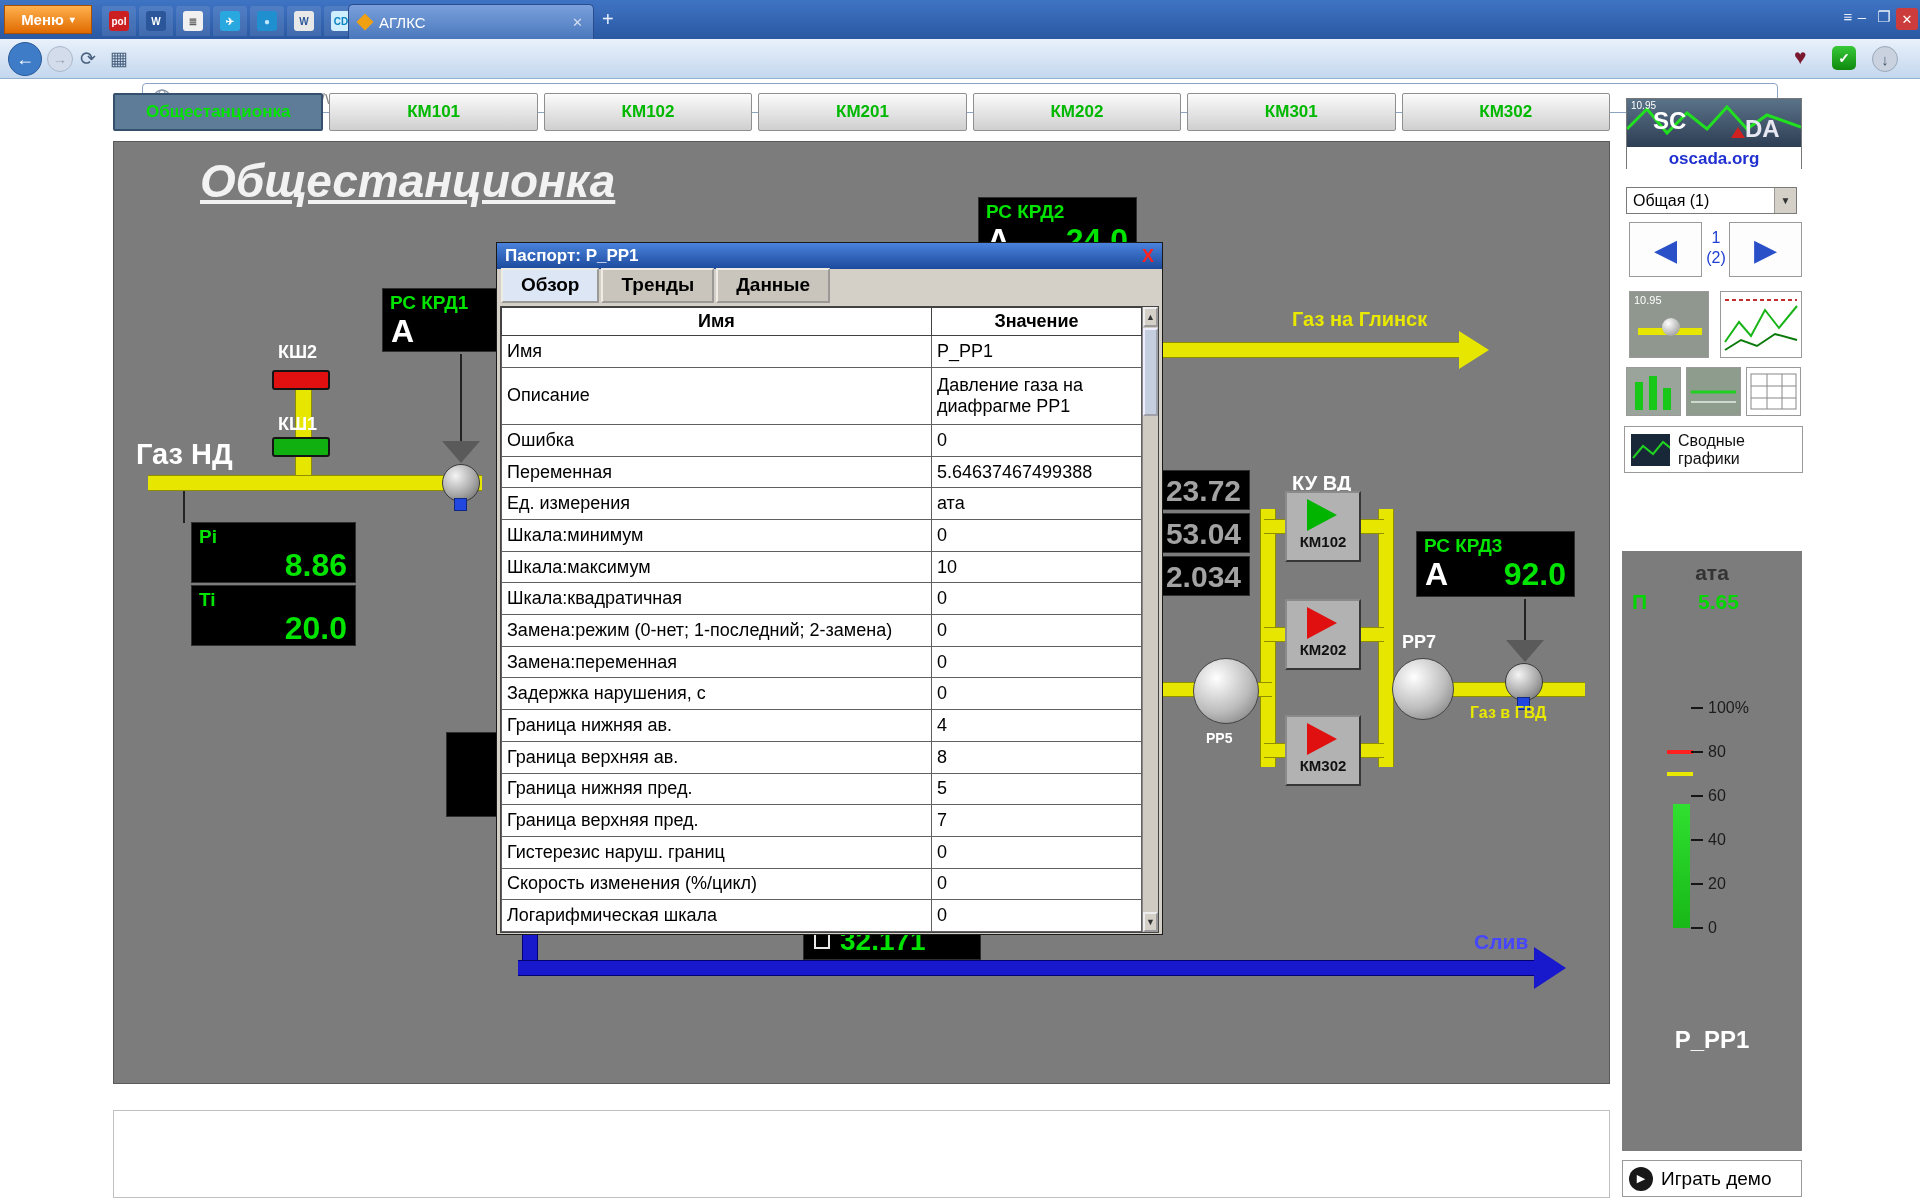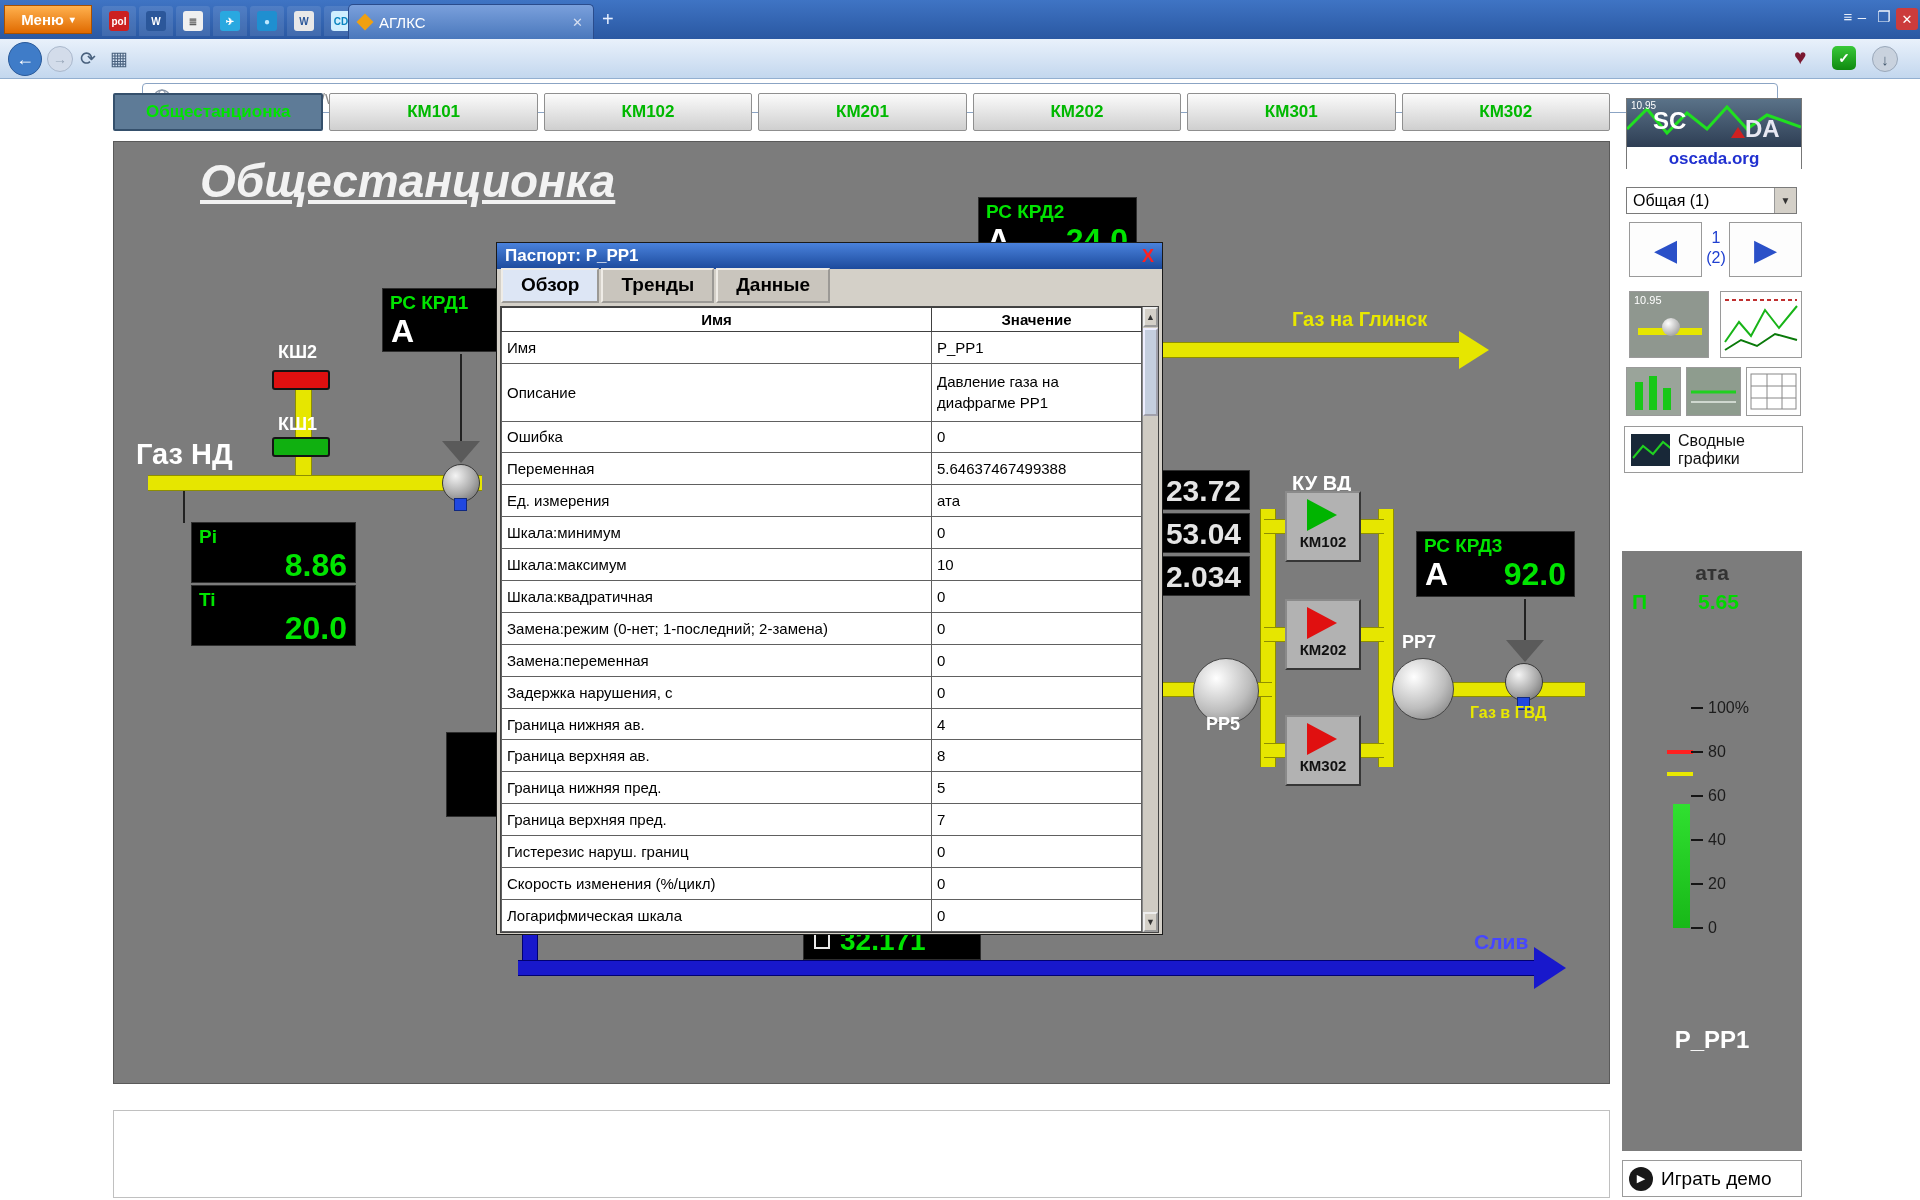--- a/index.html
+++ b/index.html
@@ -40,40 +40,40 @@
   .pipe-bv{position:absolute;background:#1818cc;border-left:1px solid #000070;border-right:1px solid #000070}
   .arrow-y{position:absolute;width:0;height:0;border-top:19px solid transparent;border-bottom:19px solid transparent;border-left:30px solid #e6e600}
   .arrow-b{position:absolute;width:0;height:0;border-top:21px solid transparent;border-bottom:21px solid transparent;border-left:32px solid #1818cc}
   .ylabel{position:absolute;color:#e8e800;font-weight:bold}
   .wlabel{position:absolute;color:#fff;font-weight:bold}
   .disp{position:absolute;background:#000;border:1px solid #2e2e2e;color:#00e400;font-weight:bold}
   .disp .t{display:block;font-size:19px;padding:3px 7px 0}
   .disp .row{display:flex;align-items:center;padding:0 8px}
   .disp .mode{color:#fff;font-size:32px;line-height:34px}
   .disp .val{margin-left:auto;font-size:32px;line-height:34px}
-  .vbox{position:absolute;background:#000;border:1px solid #2e2e2e;color:#e5e5e5;font-weight:bold;font-size:30px;text-align:right;padding:3px 8px;width:165px;height:40px}
+  .vbox{position:absolute;background:#000;border:1px solid #2e2e2e;color:#a3a3a3;font-weight:bold;font-size:30px;text-align:right;padding:3px 8px;width:165px;height:40px}
   .kvalve{position:absolute;border:2px solid #141414;border-radius:3px}
   .pump{position:absolute;border-radius:50%;background:radial-gradient(circle at 35% 30%,#ffffff,#bdbdbd 55%,#6f6f6f);border:1px solid #444}
   .sphere{position:absolute;border-radius:50%;background:radial-gradient(circle at 35% 30%,#f4f4f4,#a8a8a8 55%,#5f5f5f);border:1px solid #3a3a3a}
   .vtri{position:absolute;width:0;height:0;border-left:19px solid transparent;border-right:19px solid transparent;border-top:22px solid #5a5a5a}
   .bluesq{position:absolute;width:13px;height:13px;background:#2048e0;border:1px solid #102880}
   .thinline{position:absolute;background:#222}
   .cmp{position:absolute;width:76px;height:71px;background:#b2b2b2;border:2px outset #8a8a8a}
   .cmp .tri{width:0;height:0;border-top:16px solid transparent;border-bottom:16px solid transparent;border-left:30px solid #00b400;margin:6px auto 0;margin-left:20px}
   .cmp .cl{display:block;text-align:center;font-size:15px;font-weight:bold;color:#111;margin-top:2px}
 
   
   .dialog{position:absolute;left:496px;top:242px;width:667px;height:693px;background:#d4d0c8;border:1px solid #1a1a1a;z-index:20}
   .dlg-title{height:26px;background:linear-gradient(#4a82dc,#1c4a9c);display:flex;align-items:center;padding:0 8px;color:#fff;font-weight:bold;font-size:17px}
   .dlg-x{margin-left:auto;color:#ff2020;font-weight:bold;font-size:18px}
   .dlg-tabs{height:34px;display:flex;align-items:flex-end;padding:2px 2px 0 4px;gap:2px}
   .dlg-tab{padding:4px 18px 5px;border:2px outset #efece6;background:#c9c5bd;font-weight:bold;font-size:19px}
   .dlg-tab.active{background:#dde6f5}
   .dlg-body{display:flex;margin:3px;height:627px;background:#fff;border:1px solid #444;overflow:hidden}
-  .ptable{border-collapse:collapse;width:640px;table-layout:fixed;font-size:15px}
+  .ptable{border-collapse:collapse;width:640px;table-layout:fixed;font-size:18px}
   .ptable th{border:1px solid #404040;font-weight:bold;text-align:center;padding:3px;background:#fff}
   .ptable td{border:1px solid #606060;padding:2px 5px;line-height:21px;word-wrap:break-word}
   .scrollbar{width:21px;background:#cfcbc3;display:flex;flex-direction:column;border-left:1px solid #888}
   .sbtn{height:20px;background:#d4d0c8;border:2px outset #eee;font-size:9px;display:flex;align-items:center;justify-content:center;color:#333}
   .sthumb{height:88px;background:#c4cede;border:2px outset #eef;margin-top:1px}
 
   
   .sbx{position:absolute;background:#fff;border:1px solid #9a9a9a}
   .pagerbtn{position:absolute;width:73px;height:55px;background:#fdfdfd;border:1px solid #9a9a9a;display:flex;align-items:center;justify-content:center}
   .gauge{position:absolute;left:1622px;top:551px;width:180px;height:600px;background:#7c7c7c}
@@ -228,21 +228,21 @@
       <span class="cl">КМ202</span>
     </div>
     <div class="cmp" style="left:1171px;top:573px">
       <div class="tri" style="border-left-color: rgb(224, 16, 16);"></div>
       <span class="cl">КМ302</span>
     </div>
 
     <div class="pipe-y" style="left:1026px;top:540px;width:58px;height:15px"></div>
     <div class="pipe-y" style="left:1138px;top:540px;width:20px;height:15px"></div>
     <div class="pump" style="left:1079px;top:516px;width:66px;height:66px"></div>
-    <div class="wlabel" style="left:1092px;top:572px;font-size:18px">РР5</div>
+    <div class="wlabel" style="left:1092px;top:588px;font-size:14px">РР5</div>
     <div class="pipe-y" style="left:1338px;top:540px;width:133px;height:15px"></div>
     <div class="pump" style="left:1278px;top:516px;width:62px;height:62px"></div>
     <div class="wlabel" style="left:1288px;top:490px;font-size:18px">РР7</div>
 
     <div class="thinline" style="left:1410px;top:457px;width:2px;height:62px"></div>
     <div class="disp" style="left:1302px;top:389px;width:159px;height:66px">
       <span class="t">РС КРД3</span>
       <span class="row">
           <span class="mode">А</span>
           <span class="val">92.0</span>

